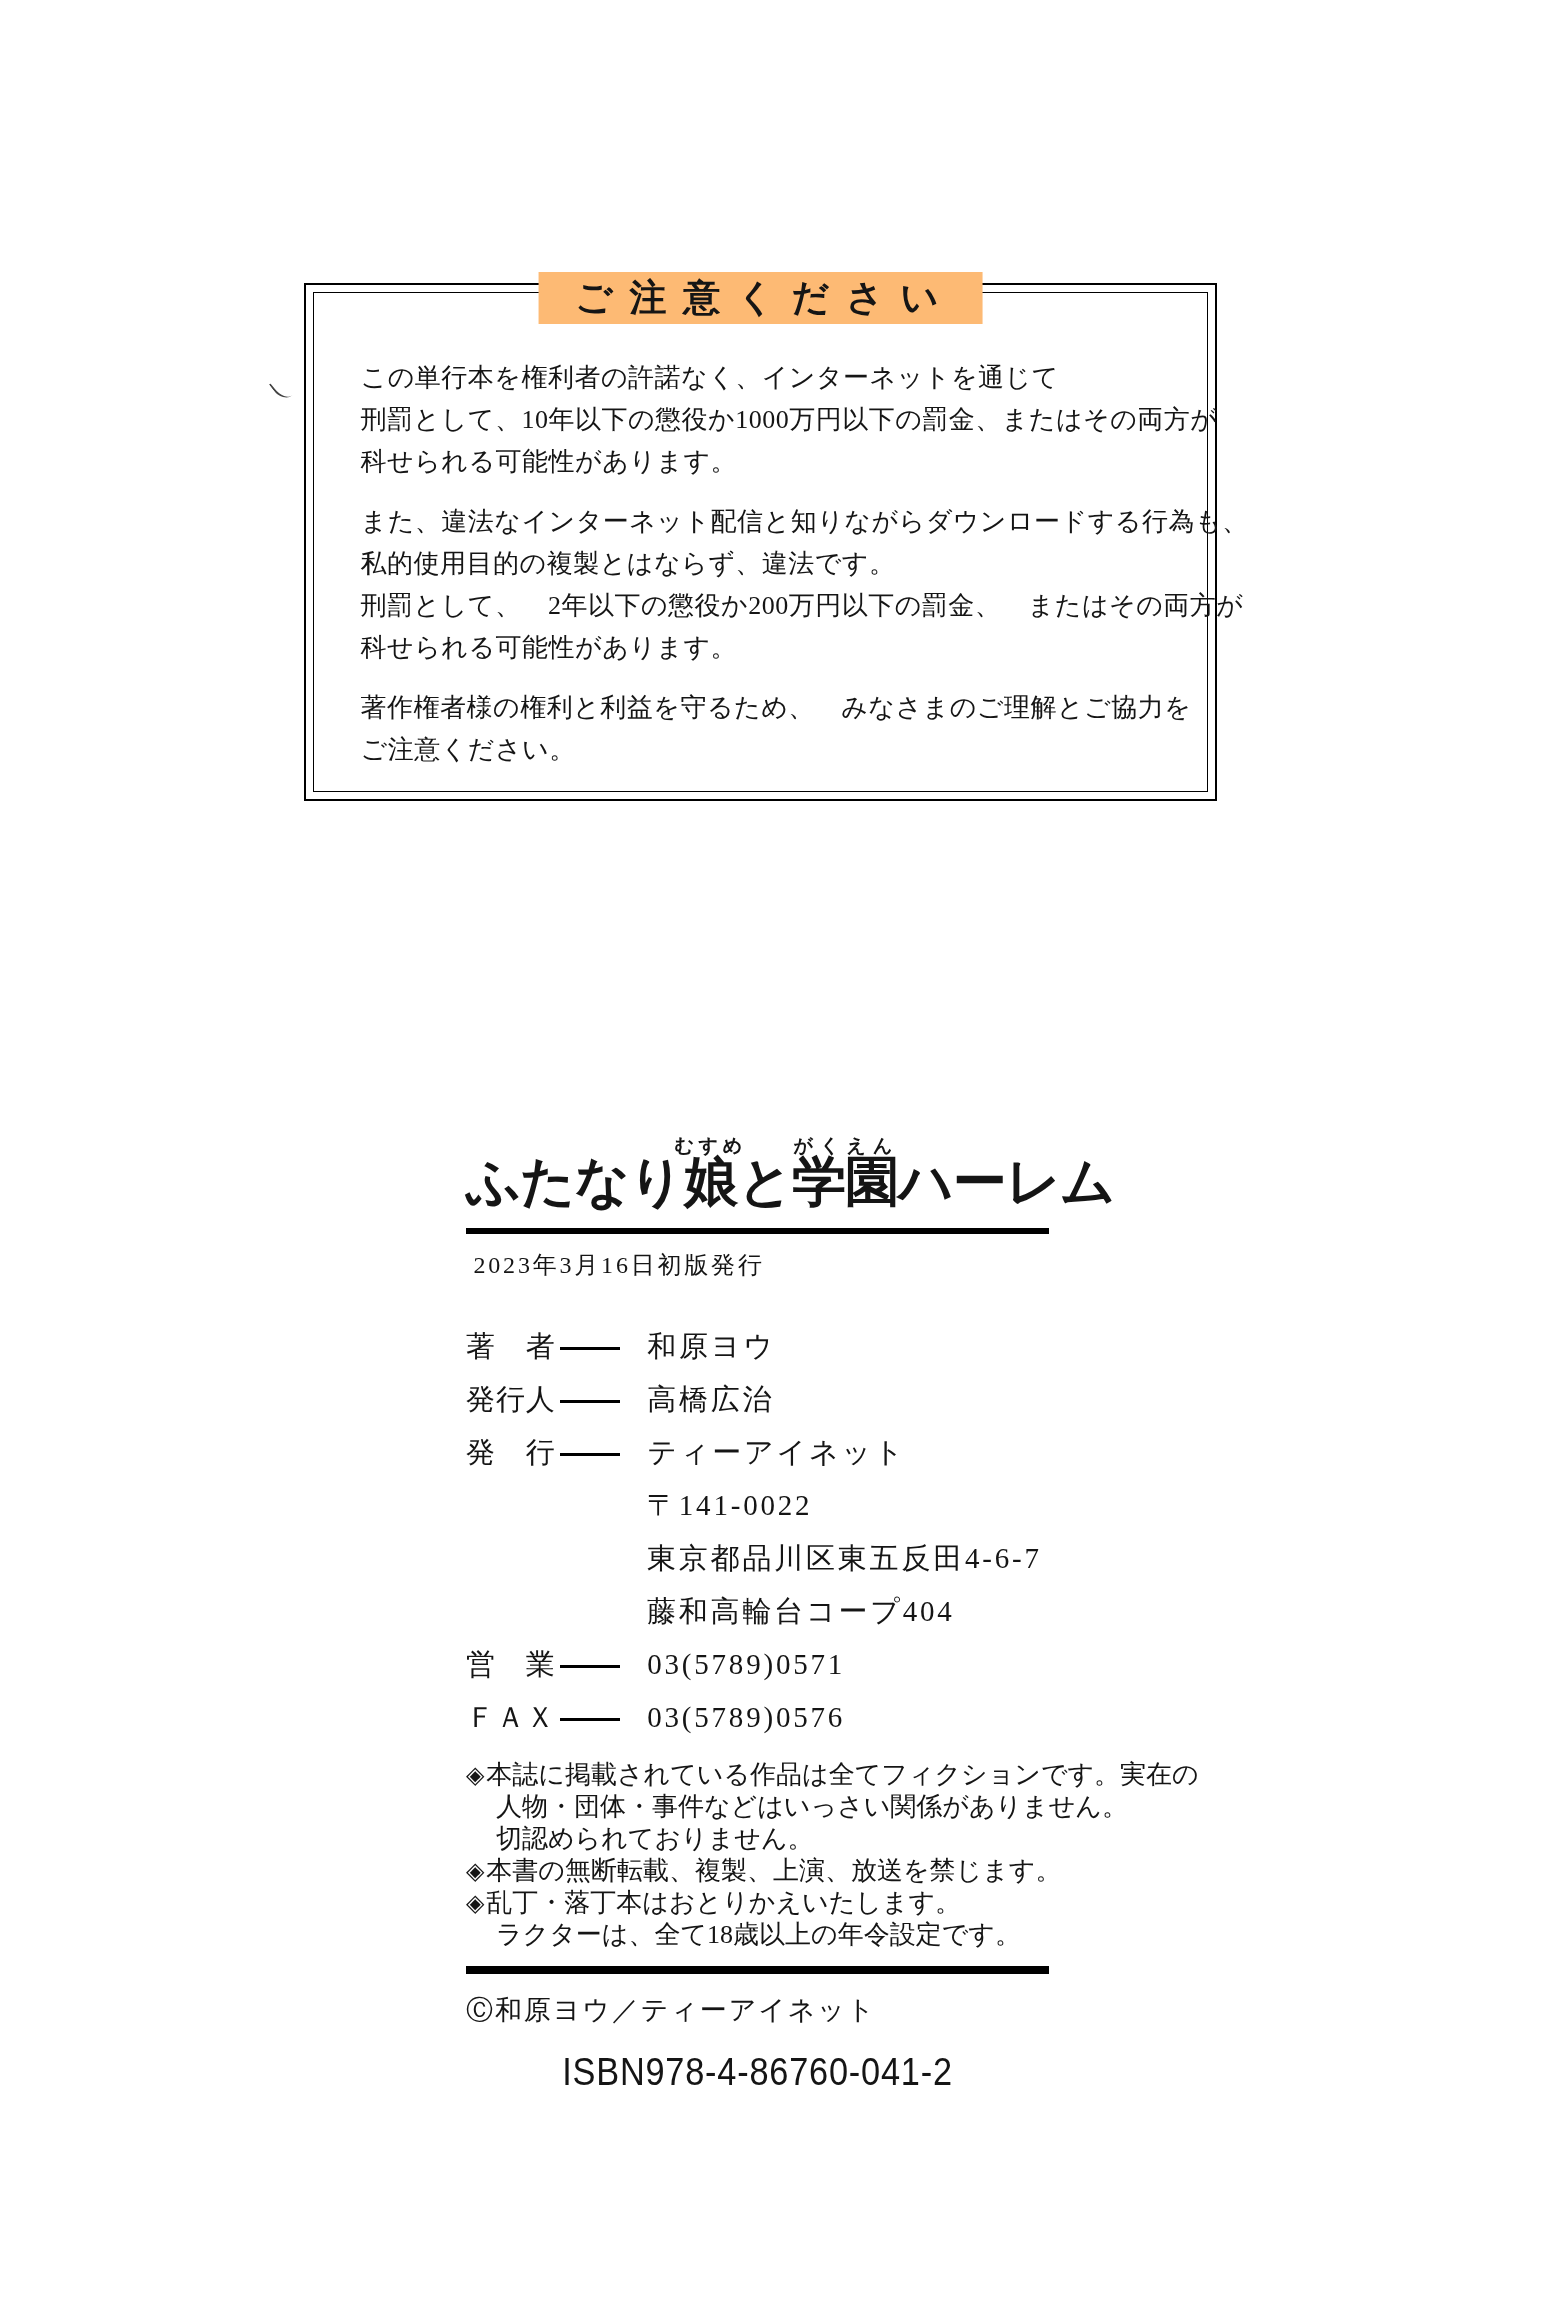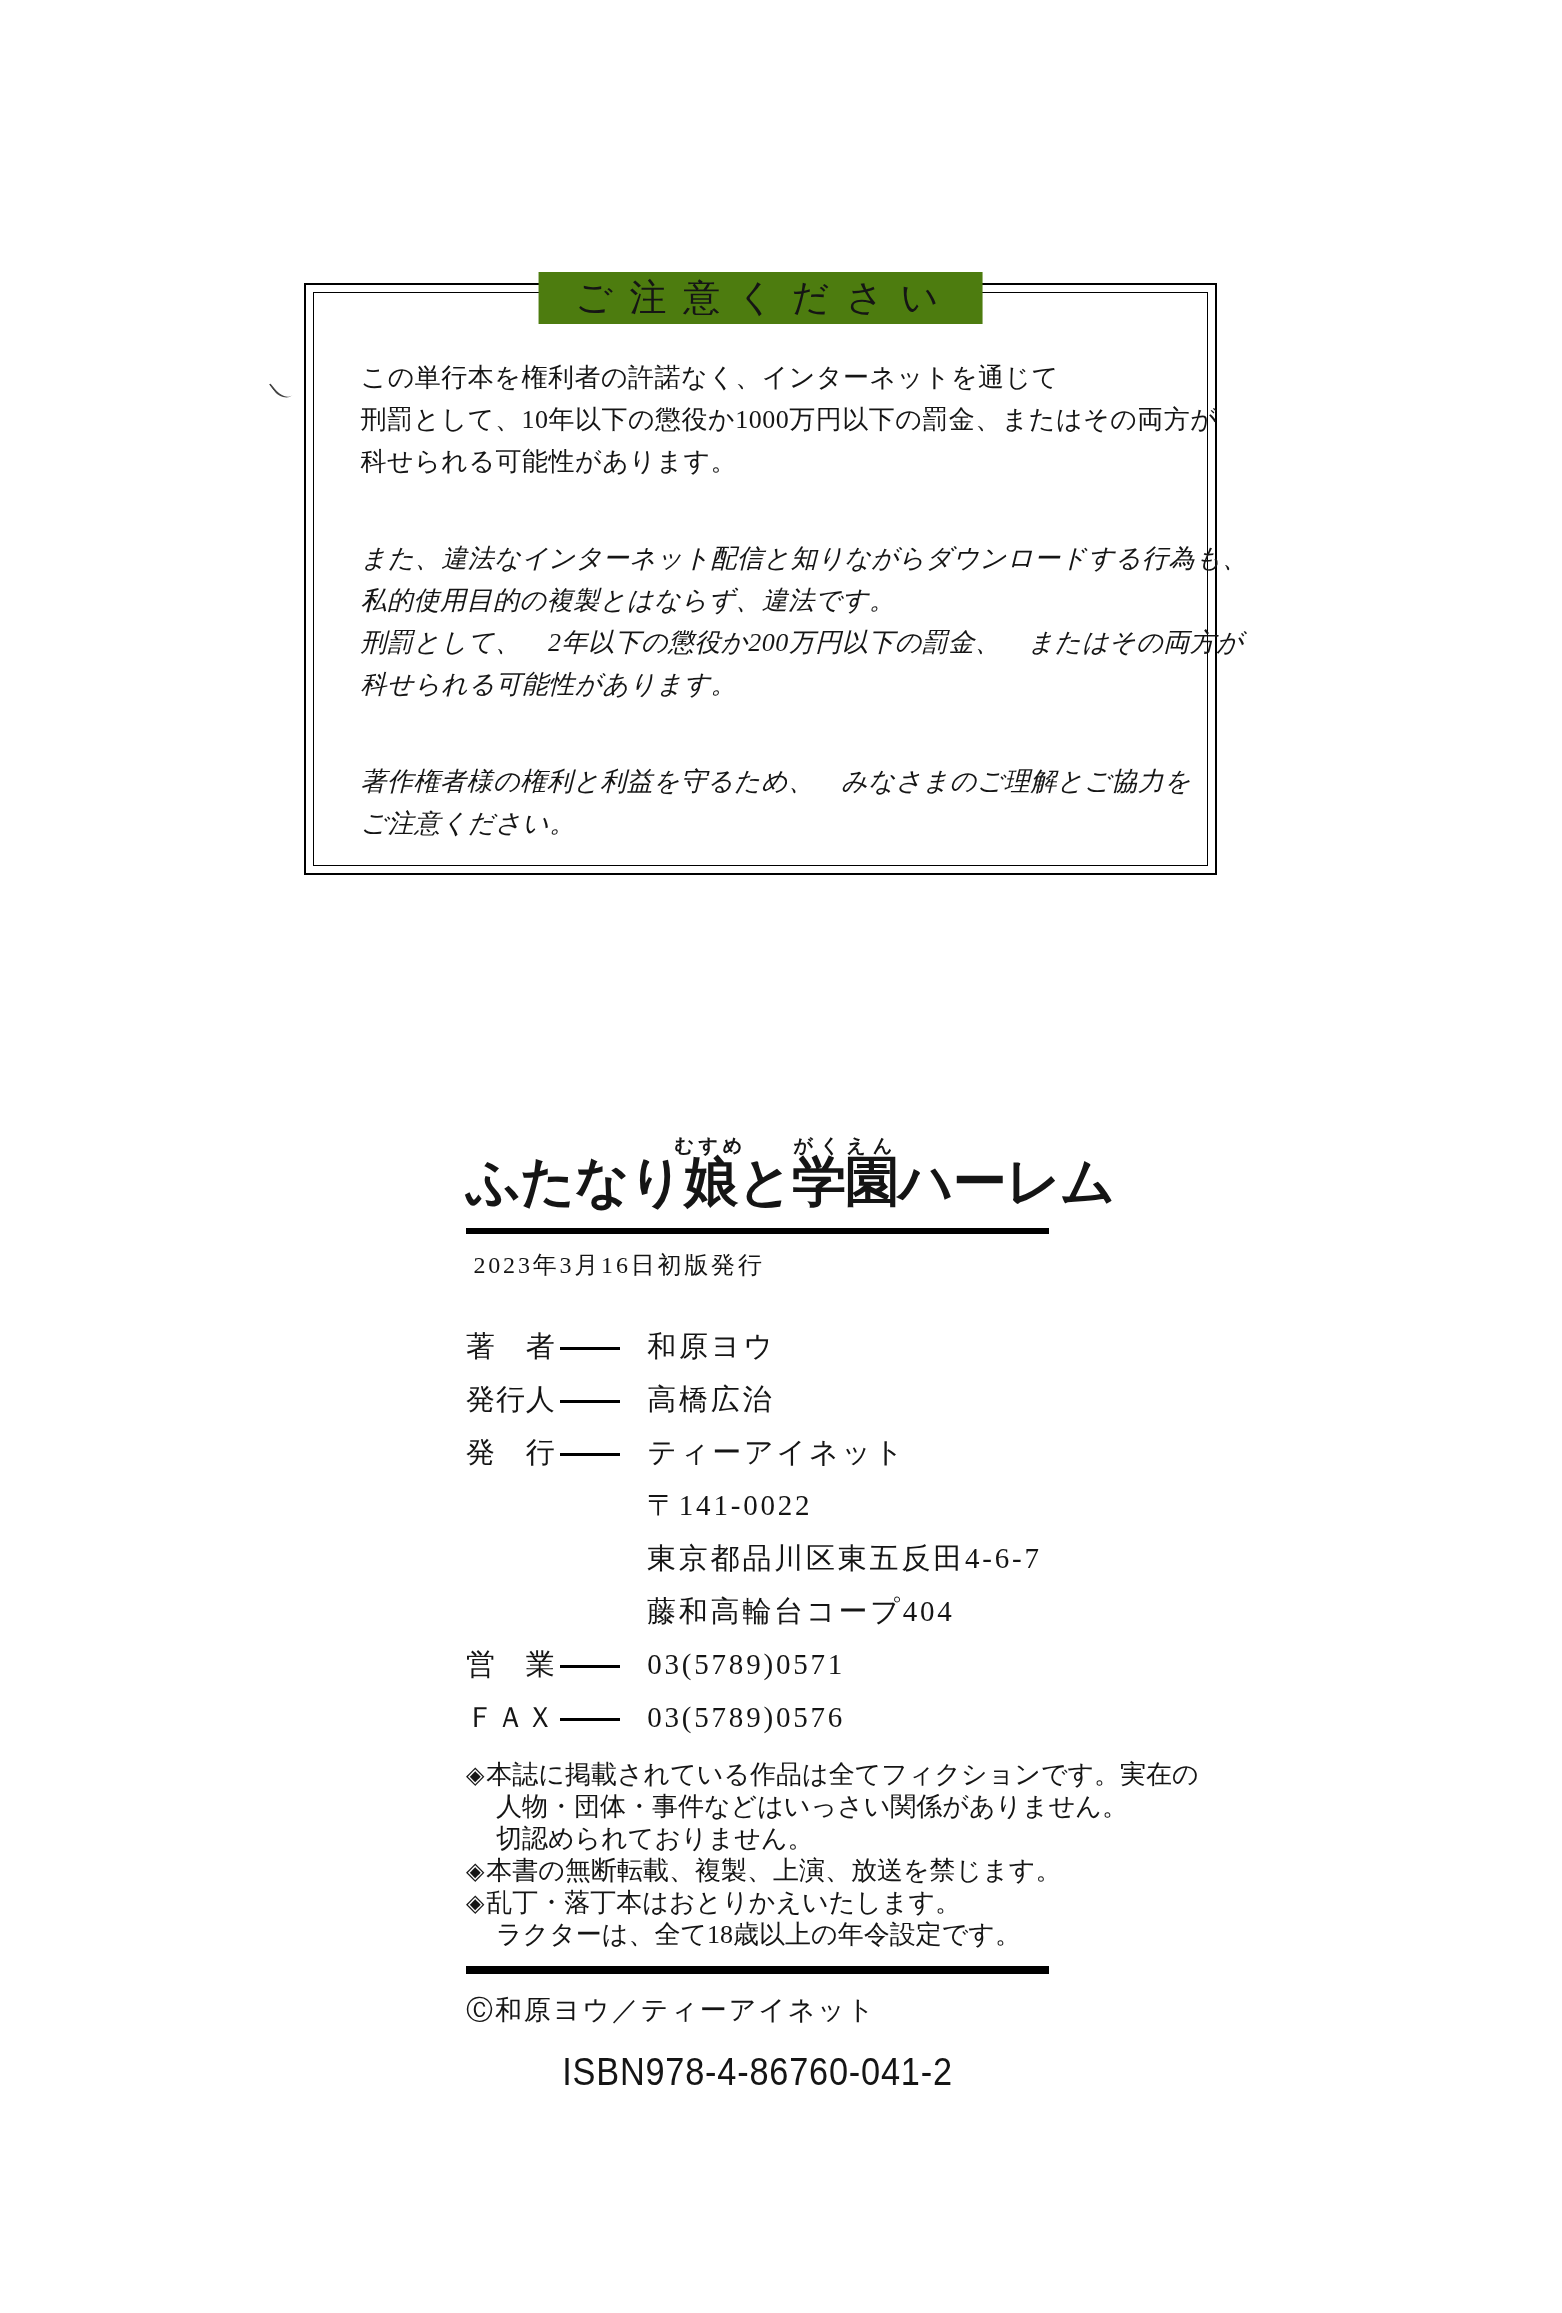--- a/index.html
+++ b/index.html
@@ -23,30 +23,30 @@
     border:2.8px solid #000;
     box-sizing:border-box;
   }
   .notice-inner{
     border:1.9px solid #000;
     margin:6.6px;
     padding:64px 26px 20.6px 47px;
   }
   .notice-title{
     position:absolute;top:-13px;left:50%;transform:translateX(-50%);
-    background:#4d7c0f;
+    background:#fdba74;
     padding:0 28px 0 37px;
     font-size:37px;letter-spacing:0.45em;white-space:nowrap;
-    font-weight:400;z-index:2;line-height:52px;
+    font-weight:700;z-index:2;line-height:52px;
   }
   .bline{
     font-size:26px;line-height:42px;letter-spacing:0.5px;
     white-space:nowrap;
   }
-  .para + .para{margin-top:55px;font-style:italic;}
+  .para + .para{margin-top:18px;}
   
   .colophon{
     position:absolute;left:466px;top:1136px;width:586px;
   }
   .book-title{
     font-size:54px;font-weight:700;letter-spacing:-0.9px;
     white-space:nowrap;line-height:1.25;margin:0;
   }
   .book-title ruby rt{
     font-size:19px;font-weight:700;letter-spacing:4.7px;

